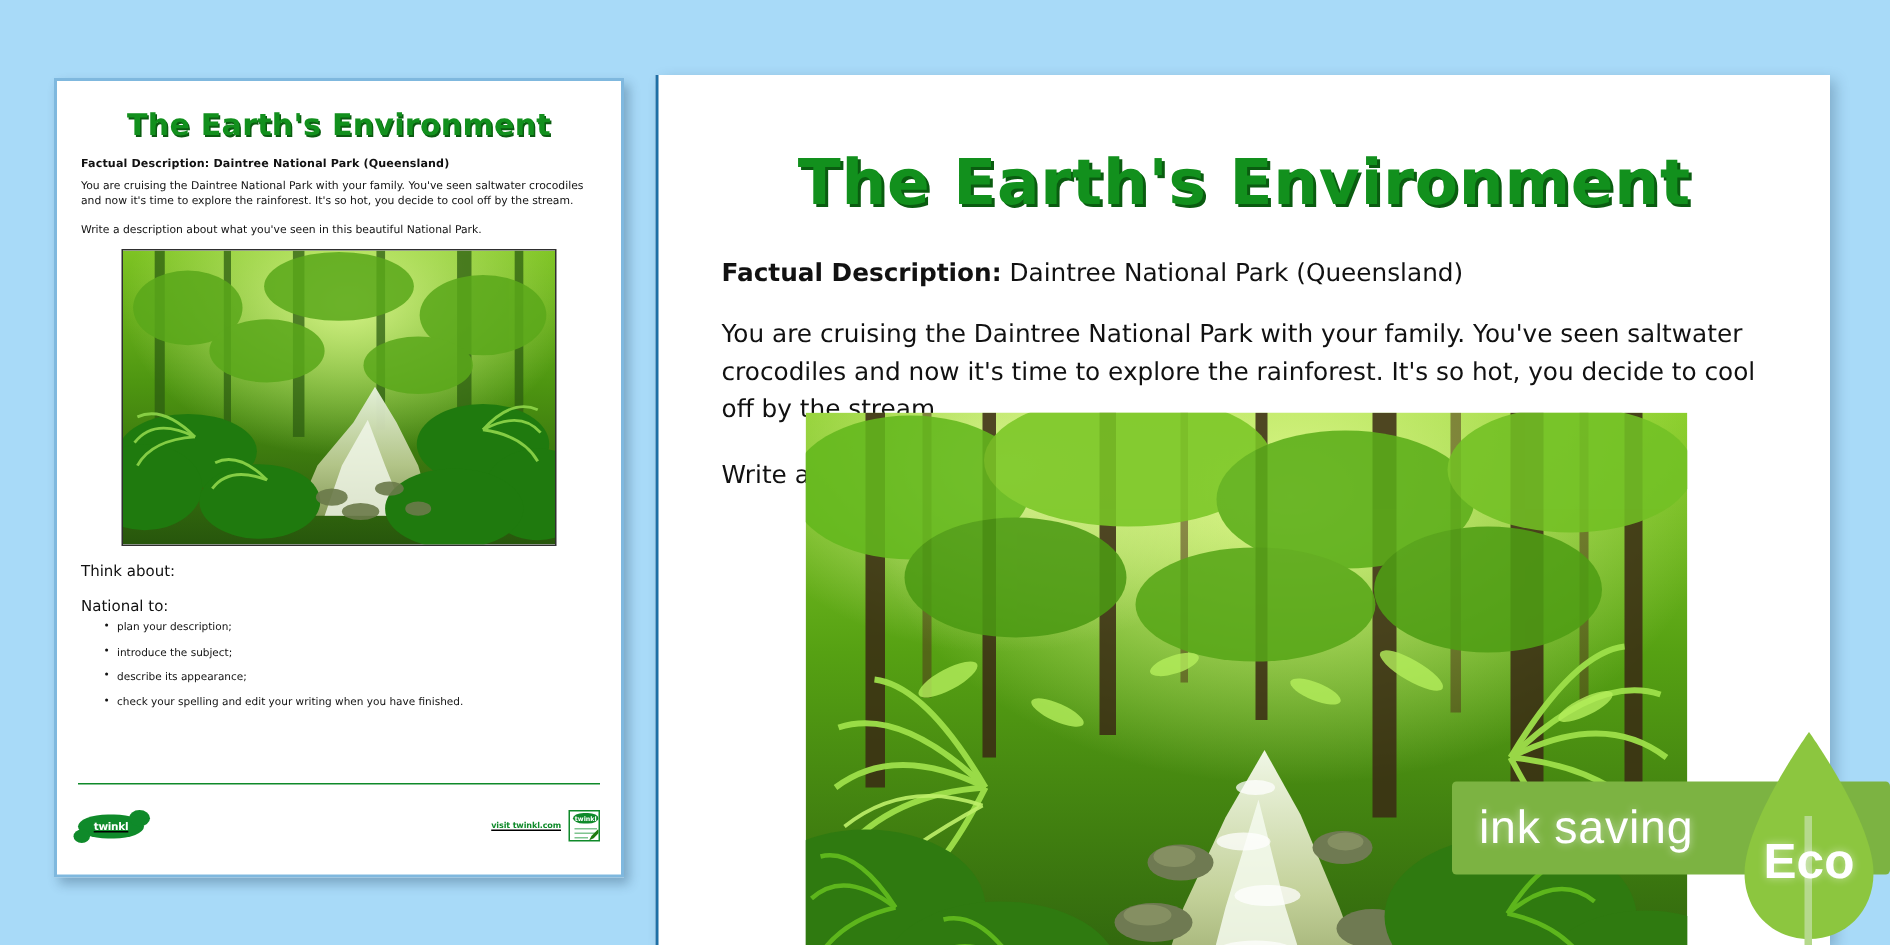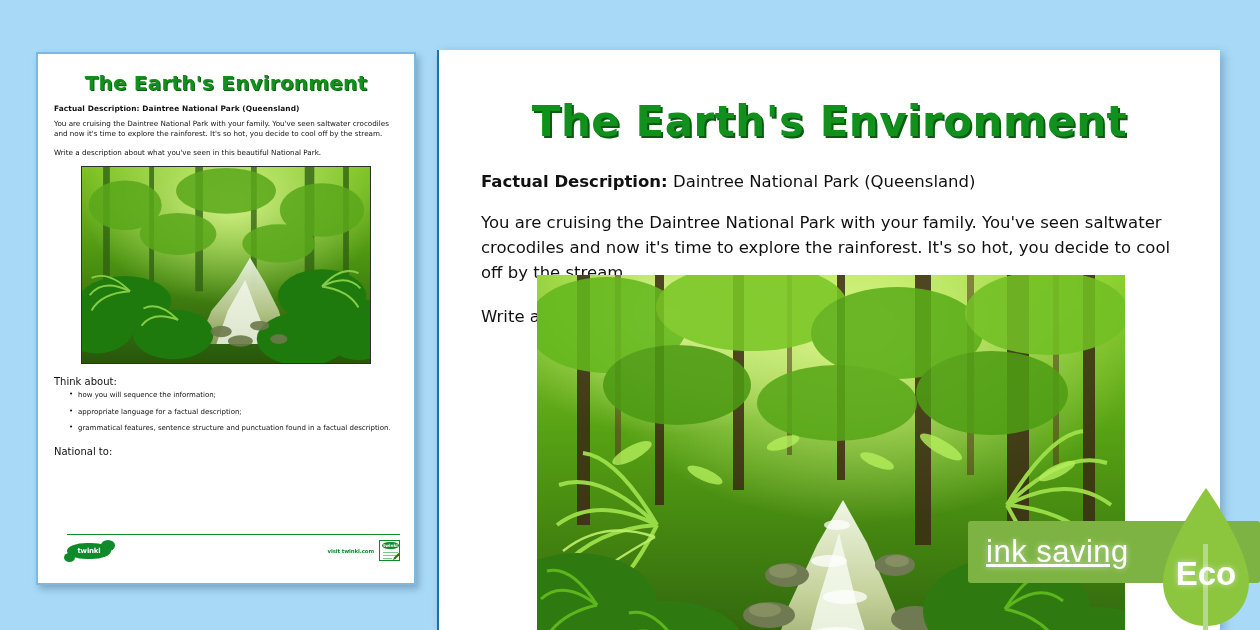--- a/index.html
+++ b/index.html
@@ -52,24 +52,24 @@
   .t-list { list-style: none; margin: 0 0 2px 0; padding: 0; }
   .t-list li {
     font-size: 7.0px; color: #111; line-height: 1.35;
     margin: 0 0 7px 26px; position: relative;
   }
   .t-list li::before {
     content: "•"; position: absolute; left: -9px; top: -1px;
     font-size: 7px; color: #111;
   }
   .t-footer {
-    position: absolute; left: 29px; right: 14px; bottom: 22px;
+    position: absolute; left: 14px; right: 14px; bottom: 22px;
     border-top: 1.6px solid #0f8a2a;
-    padding-top: 5px;
-    display: flex; align-items: center; justify-content: space-between;
+    padding-top: 17px;
+    display: flex; align-items: center; justify-content: space-between; text-decoration: underline;
   }
   .twinkl-blob {
     width: 44px; height: 16px; border-radius: 50%/55%;
     background: #0f8a2a; position: relative;
     display: flex; align-items: center; justify-content: center;
   }
   .twinkl-blob::before {
     content: ""; position: absolute; width: 14px; height: 11px;
     border-radius: 50%; background: #0f8a2a; right: -4px; top: -3px;
   }
@@ -152,21 +152,20 @@
     position: absolute; left: 0; top: 0; width: 292px; height: 62px;
     background: #7cb342;
     border-radius: 3px;
   }
   #eco-badge .ink {
     position: absolute; left: 18px; top: 50%; transform: translateY(-50%);
     font-family: "Liberation Sans", sans-serif;
     font-size: 31px; color: #ffffff;
     text-shadow: 0 0 6px rgba(255,255,255,.55);
     letter-spacing: .5px;
-    text-decoration: underline;
   }
   #eco-leaf {
     position: absolute; left: 1151px; top: 482px;
     width: 110px; height: 161px; text-align: center;
   }
   #eco-leaf .eco-text {
     position: absolute; left: 0; top: 0; width: 110px; height: 161px;
     display: flex; align-items: center; justify-content: center;
     font-family: "Liberation Sans", sans-serif;
     font-size: 33px; font-weight: bold; color: #ffffff;
@@ -247,27 +246,28 @@
       <g fill="#6b7a4a" opacity=".9">
         <ellipse cx="145" cy="172" rx="11" ry="6"></ellipse>
           <ellipse cx="185" cy="166" rx="10" ry="5"></ellipse>
         <ellipse cx="165" cy="182" rx="13" ry="6"></ellipse>
           <ellipse cx="205" cy="180" rx="9" ry="5"></ellipse>
       </g>
     </svg>
   </div>
 
   <div class="t-heading">Think about:</div>
+
+  <div class="t-heading">National to:</div>
   <ul class="t-list">
-    <li>how you will sequence the information;</li>
-    <li>appropriate language for a factual description;</li>
-    <li>grammatical features, sentence structure and punctuation found in a factual description.</li>
+    <li>plan your description;</li>
+    <li>introduce the subject;</li>
+    <li>describe its appearance;</li>
+    <li>check your spelling and edit your writing when you have finished.</li>
   </ul>
-
-  <div class="t-heading">National to:</div>
 
   <div class="t-footer">
     <div class="twinkl-blob">
       <span>twinkl</span>
     </div>
     <div class="foot-right">
       <span class="visit">visit twinkl.com</span>
       <span class="cert">
         <span class="cap">twinkl</span>
         <span class="ln ln1"></span>

